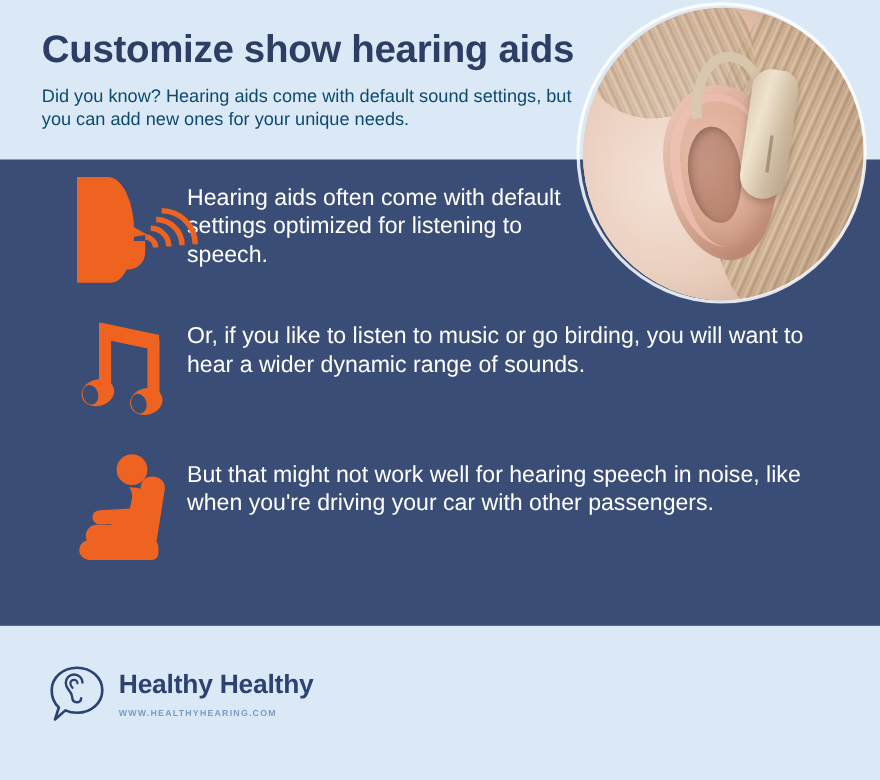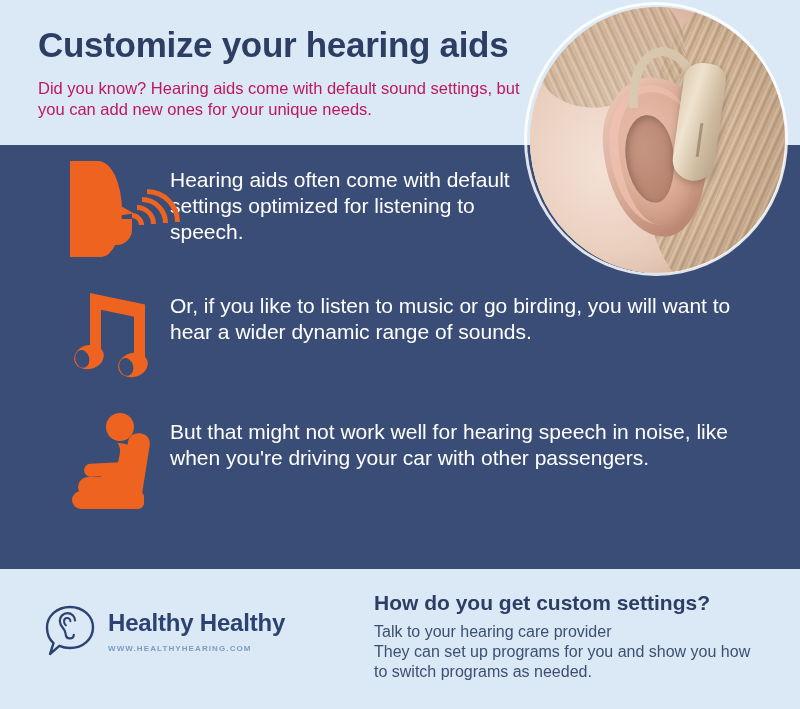--- a/index.html
+++ b/index.html
@@ -53,21 +53,21 @@
     font-size: 35px;
     line-height: 42px;
     font-weight: bold;
     color: #2c3e63;
     letter-spacing: -0.3px;
   }
   .header-subtitle {
     margin: 12px 0 0 0;
     font-size: 16.5px;
     line-height: 21px;
-    color: #be185d;
+    color: #0c4a6e;
   }
 
   
   .photo-wrap {
     position: absolute;
     left: 524px; top: 2px;
     width: 268px; height: 278px;
     z-index: 6;
   }
   .photo-ring {
@@ -392,21 +392,21 @@
 </head>
 <body>
 
 <div class="infographic">
 
   <div class="band-top"></div>
   <div class="band-mid"></div>
   <div class="band-bottom"></div>
 
   <div class="header">
-    <h1 class="header-title">Customize your hearing aids</h1>
+    <h1 class="header-title">Customize show hearing aids</h1>
     <p class="header-subtitle">Did you know? Hearing aids come with default sound settings, but you can add new ones for your unique needs.</p>
   </div>
 
   <div class="photo-wrap">
     <div class="photo-circle">
       <div class="ph-skin"></div>
       <div class="ph-hair"></div>
       <div class="ph-hair2"></div>
       <div class="ph-ear"></div>
       <div class="ph-ear-rim"></div>
@@ -471,21 +471,14 @@
       <path d="M28 3 C41 3 51 12 51 23.5 C51 35 41 44 28 44 C24 44 20.4 43.2 17.4 41.8 L8 50 L11.5 39.2 C7.2 35.3 5 29.8 5 23.5 C5 12 15 3 28 3 Z" fill="none" stroke="#2c4272" stroke-width="2.4" stroke-linejoin="round"></path>
       <path d="M33 16.5 C33 12.4 29.6 9.2 25.4 9.2 C21.2 9.2 17.8 12.5 17.8 16.8 C17.8 20 19 21.6 20.6 23.4 C22.2 25.2 23.4 26.6 23.6 29.6 C23.7 32.4 25.2 34.4 27.8 34.4 C30.2 34.4 31.6 32.8 31.8 30.8" fill="none" stroke="#2c4272" stroke-width="2.2" stroke-linecap="round"></path>
       <path d="M28.4 17.2 C28.4 15.3 27 14 25.3 14 C23.4 14 22 15.5 22 17.4 C22 19.1 22.9 20.2 23.9 21.3" fill="none" stroke="#2c4272" stroke-width="2" stroke-linecap="round"></path>
     </svg>
     <div class="logo-words">
       <div class="logo-name">Healthy Healthy</div>
       <div class="logo-url">WWW.HEALTHYHEARING.COM</div>
     </div>
   </div>
 
-  <div class="footer-info">
-    <h2 class="footer-heading">How do you get custom settings?</h2>
-    <div class="footer-lines">
-      <div>Talk to your hearing care provider</div>
-      <div>They can set up programs for you and show you how to switch programs as needed.</div>
-    </div>
-  </div>
 
 </div>
 
 </body></html>

